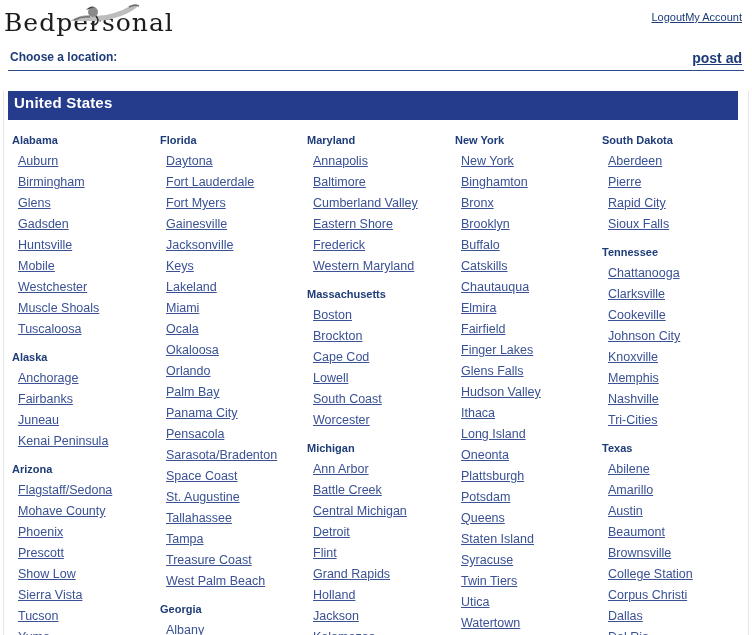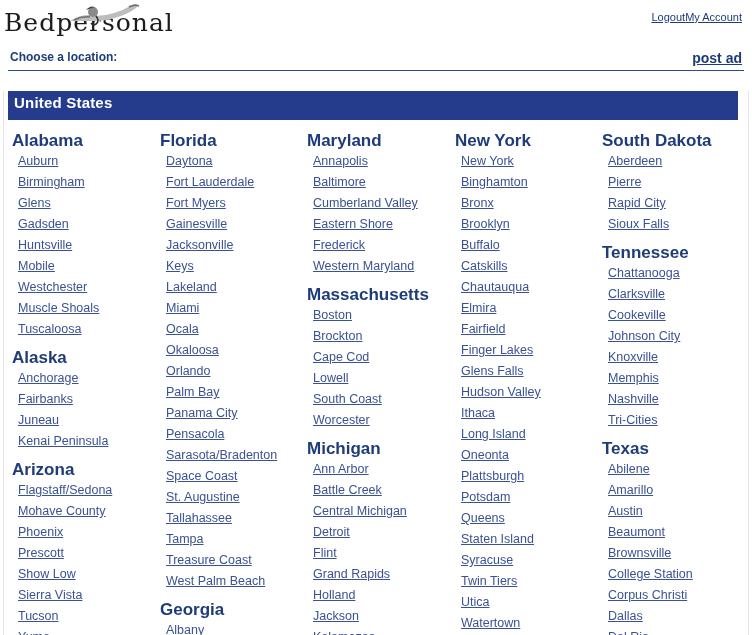--- a/index.html
+++ b/index.html
@@ -55,21 +55,21 @@
     font-size:15px;font-weight:bold;padding-left:6px;
     letter-spacing:.2px;
   }
   .columns{display:flex;margin:10px 0 0 4px;align-items:flex-start;}
   .col{flex:0 0 147px;}
   .col:first-child{flex:0 0 148px;}
   .col:nth-child(3){flex:0 0 148px;}
   .group{margin-top:7px;}
   .group:first-child{margin-top:0;}
   .state{
-    font-size:17px;font-weight:bold;color:var(--heading);
+    font-size:11px;font-weight:bold;color:var(--heading);
     line-height:21px;padding-left:4px;
   }
   .city{
     display:block;font-size:12.5px;color:var(--link);
     text-decoration:underline;line-height:21px;padding-left:10px;
     cursor:pointer;width:fit-content;
   }
 </style>
 </head>
 <body>

